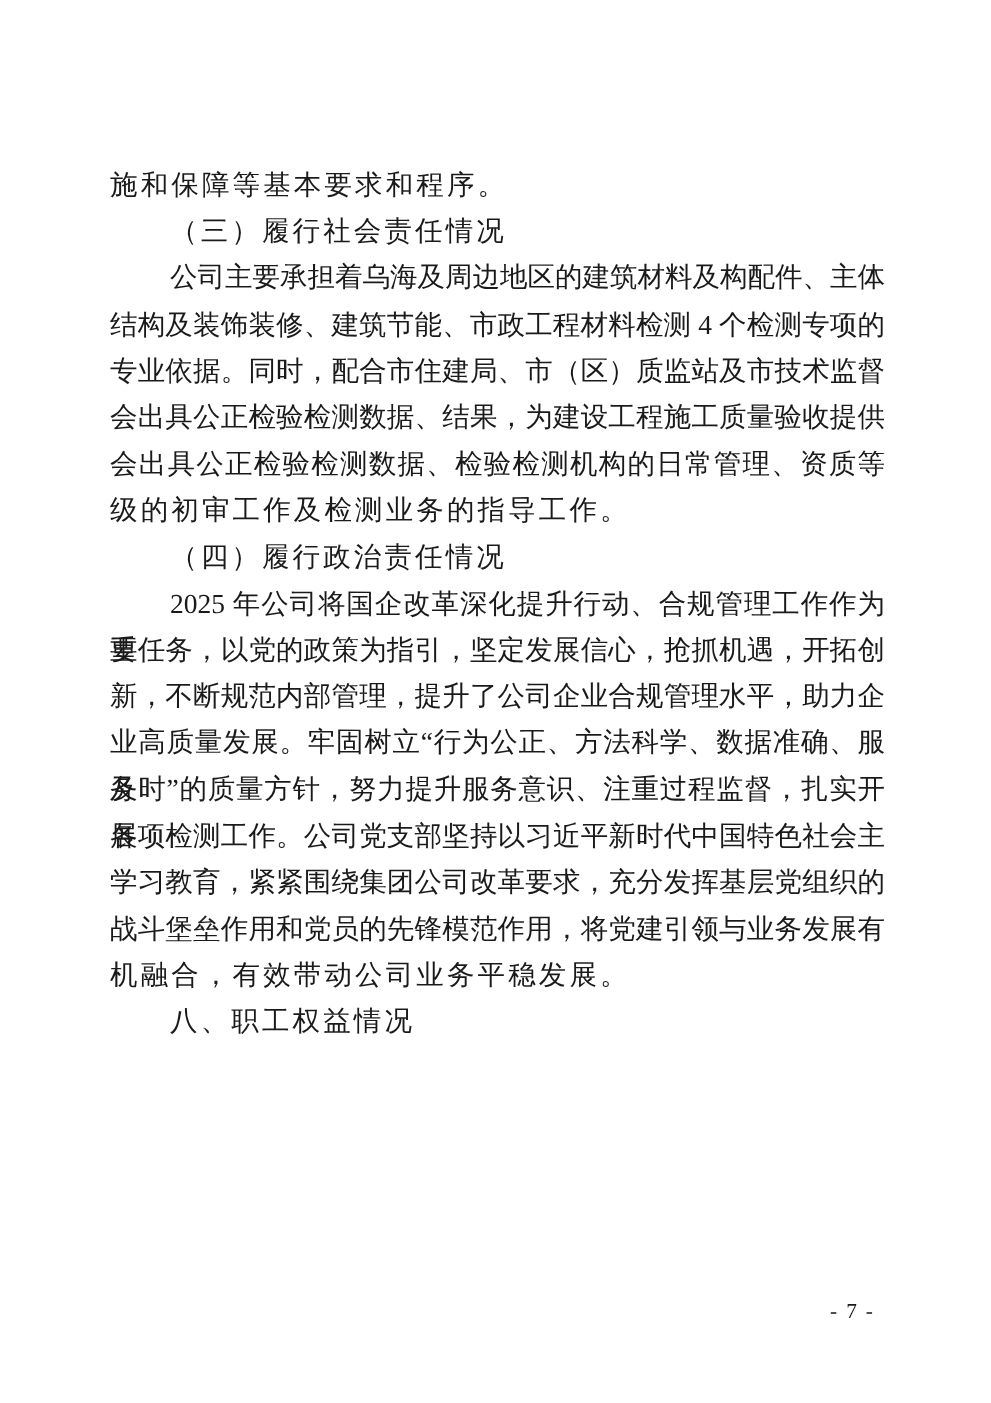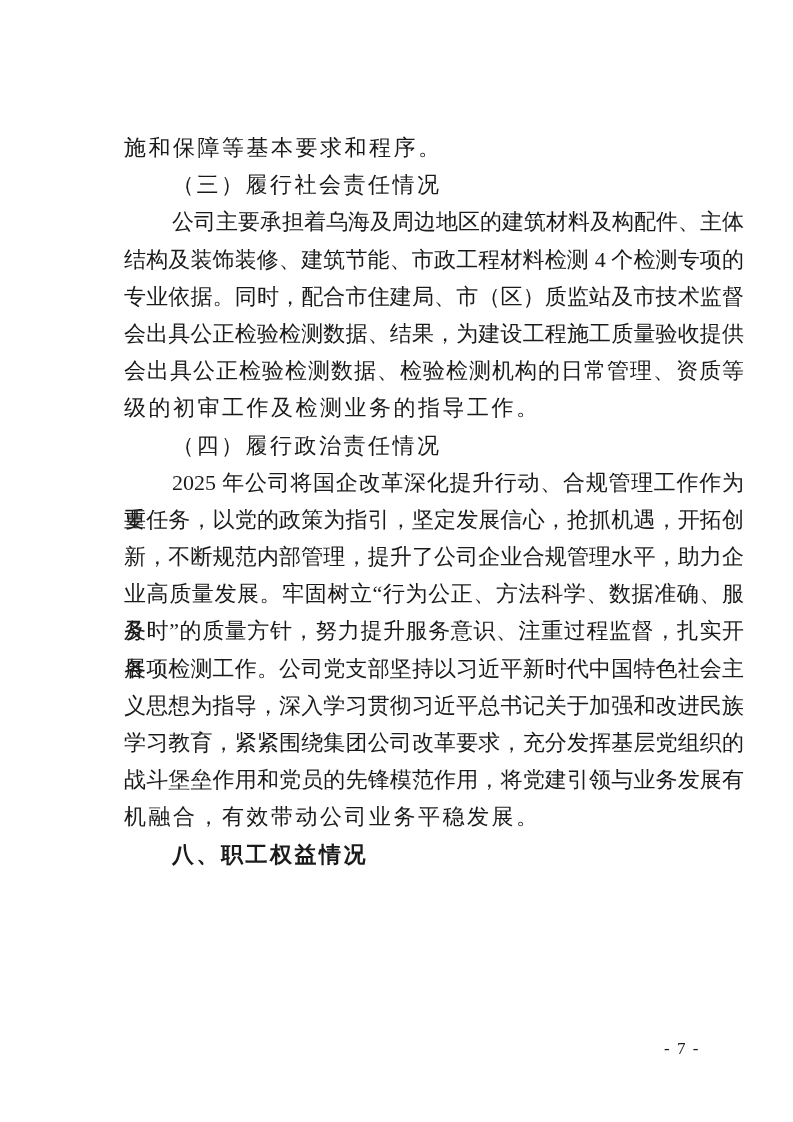--- a/index.html
+++ b/index.html
@@ -13,37 +13,36 @@
     height: 1122px;
     background: #ffffff;
     overflow: hidden;
     color: #1a1a1a;
   }
   .content {
     position: absolute;
     left: 88px;
     top: 129px;
     width: 620px;
-    margin-left: 36px;
   }
   .line {
     display: block;
     height: 37.2px;
     line-height: 37.2px;
     font-size: 22px;
     white-space: normal;
     overflow: visible;
   }
   .body, .subheading {
     font-family: "Liberation Serif", "DejaVu Serif", serif;
     font-weight: 400;
   }
   .heading {
     font-family: "Liberation Sans", "DejaVu Sans", sans-serif;
-    font-weight: 700;
+    font-weight: 400;
     letter-spacing: 2px;
   }
   .nj { 
     text-align: left;
     letter-spacing: 2.5px;
   }
   .j { 
     text-align: justify;
     text-align-last: justify;
     letter-spacing: 0;
@@ -75,20 +74,19 @@
       <div class="line body j">会出具公正检验检测数据、结果，为建设工程施工质量验收提供</div>
       <div class="line body j">会出具公正检验检测数据、检验检测机构的日常管理、资质等</div>
       <div class="line body nj">级的初审工作及检测业务的指导工作。</div>
       <div class="line subheading indent nj">（四）履行政治责任情况</div>
       <div class="line body indent j">2025 年公司将国企改革深化提升行动、合规管理工作作为重</div>
       <div class="line body j">要任务，以党的政策为指引，坚定发展信心，抢抓机遇，开拓创</div>
       <div class="line body j">新，不断规范内部管理，提升了公司企业合规管理水平，助力企</div>
       <div class="line body j">业高质量发展。牢固树立“行为公正、方法科学、数据准确、服务</div>
       <div class="line body j">及时”的质量方针，努力提升服务意识、注重过程监督，扎实开展</div>
       <div class="line body j">各项检测工作。公司党支部坚持以习近平新时代中国特色社会主</div>
-      <div class="line body j">义思想为指导，深入学习贯彻习近平总书记关于加强和改进民族</div>
       <div class="line body j">学习教育，紧紧围绕集团公司改革要求，充分发挥基层党组织的</div>
       <div class="line body j">战斗堡垒作用和党员的先锋模范作用，将党建引领与业务发展有</div>
       <div class="line body nj">机融合，有效带动公司业务平稳发展。</div>
       <div class="line heading indent nj">八、职工权益情况</div>
     </div>
   <div class="footer">- 7 -</div>
 </div>
 
 </body></html>

